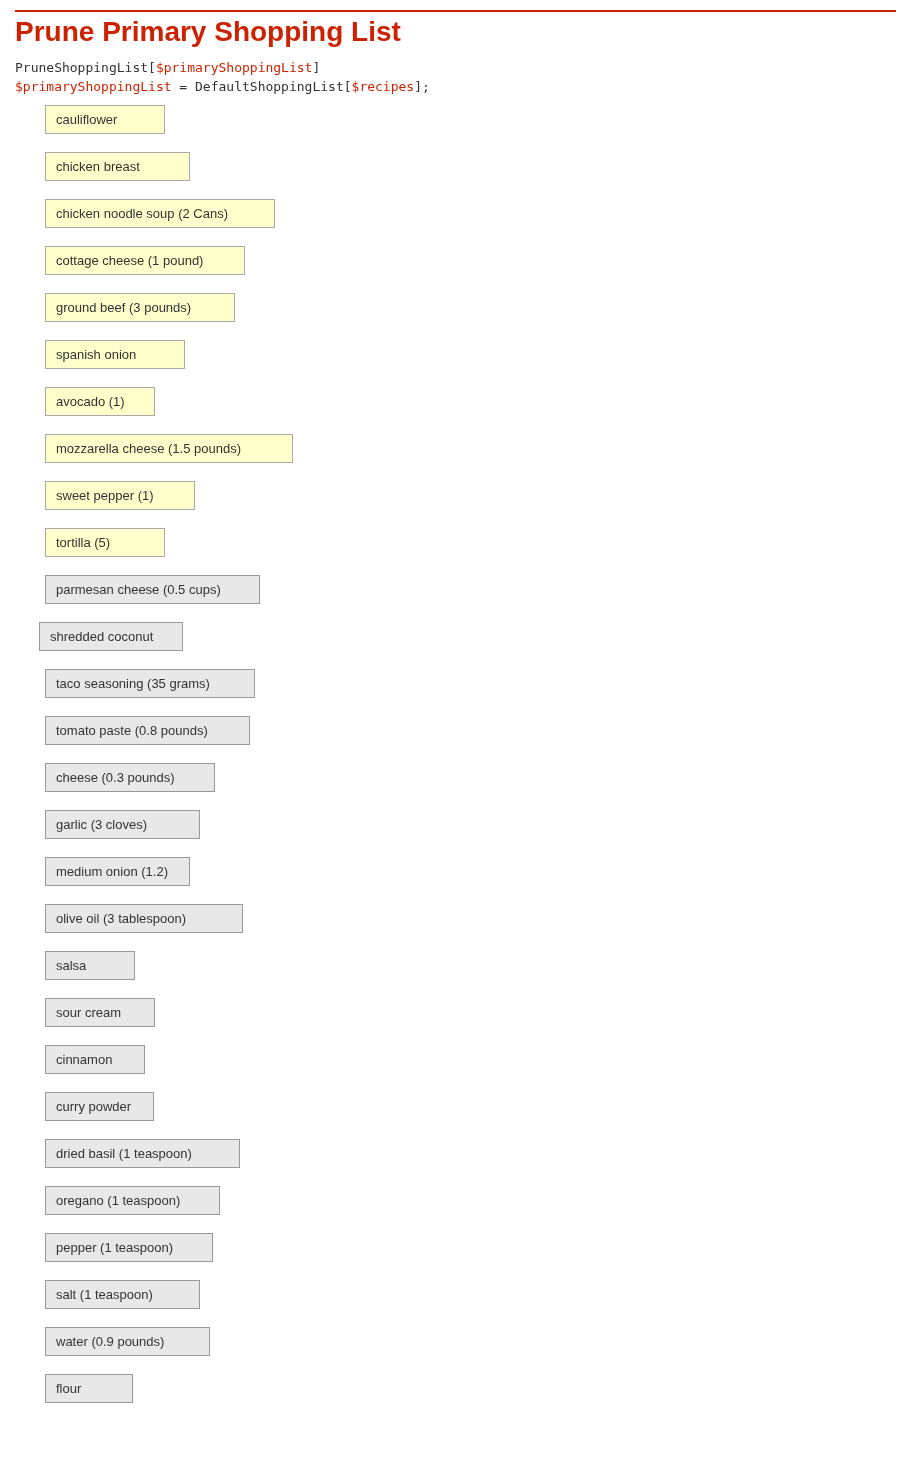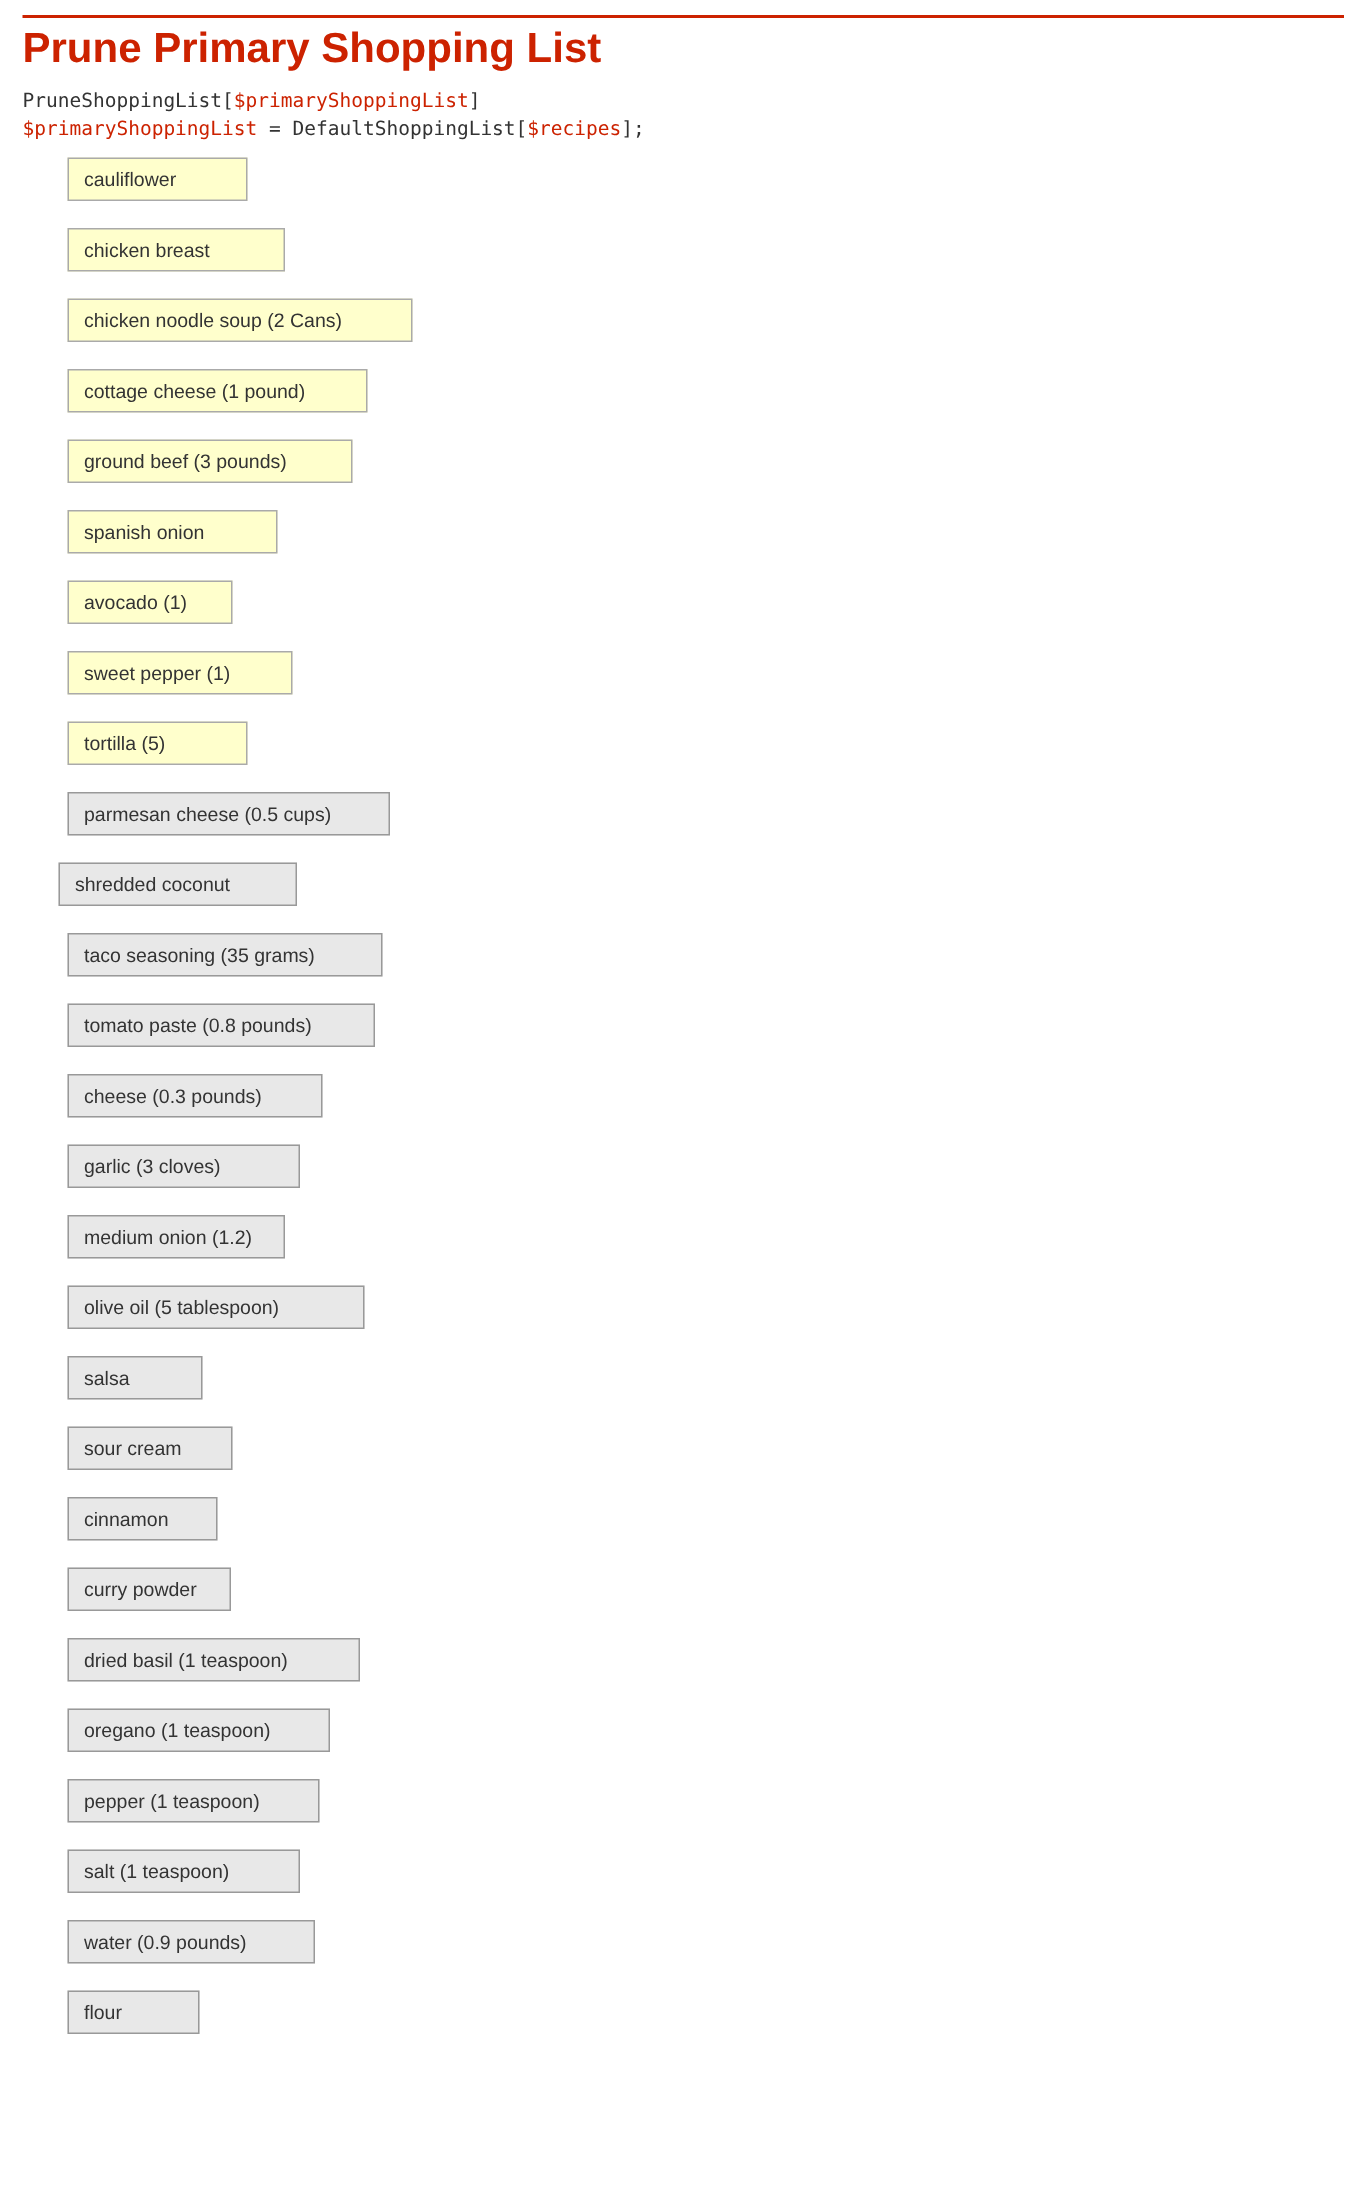--- a/index.html
+++ b/index.html
@@ -64,30 +64,31 @@
 </div>
 
 <div class="items-container" id="items-container">
 <div class="item-box yellow" style="width: 120px;">cauliflower</div>
     <div class="item-box yellow" style="width: 145px;">chicken breast</div>
     <div class="item-box yellow" style="width: 230px;">chicken noodle soup (2 Cans)</div>
     <div class="item-box yellow" style="width: 200px;">cottage cheese (1 pound)</div>
     <div class="item-box yellow" style="width: 190px;">ground beef (3 pounds)</div>
     <div class="item-box yellow" style="width: 140px;">spanish onion</div>
     <div class="item-box yellow" style="width: 110px;">avocado (1)</div>
+    <div class="item-box yellow" style="width: 248px;">mozzarella cheese (1.5 pounds)</div>
     <div class="item-box yellow" style="width: 150px;">sweet pepper (1)</div>
     <div class="item-box yellow" style="width: 120px;">tortilla (5)</div>
     <div class="item-box gray" style="width: 215px;">parmesan cheese (0.5 cups)</div>
-    <div class="item-box gray" style="width: 159px; margin-left: 24px;">shredded coconut</div>
+    <div class="item-box gray" style="width: 144px; margin-left: 24px;">shredded coconut</div>
     <div class="item-box gray" style="width: 210px;">taco seasoning (35 grams)</div>
     <div class="item-box gray" style="width: 205px;">tomato paste (0.8 pounds)</div>
     <div class="item-box gray" style="width: 170px;">cheese (0.3 pounds)</div>
     <div class="item-box gray" style="width: 155px;">garlic (3 cloves)</div>
     <div class="item-box gray" style="width: 145px;">medium onion (1.2)</div>
-    <div class="item-box gray" style="width: 198px;">olive oil (5 tablespoon)</div>
+    <div class="item-box gray" style="width: 198px;">olive oil (3 tablespoon)</div>
     <div class="item-box gray" style="width: 90px;">salsa</div>
     <div class="item-box gray" style="width: 110px;">sour cream</div>
     <div class="item-box gray" style="width: 100px;">cinnamon</div>
     <div class="item-box gray" style="width: 109px;">curry powder</div>
     <div class="item-box gray" style="width: 195px;">dried basil (1 teaspoon)</div>
     <div class="item-box gray" style="width: 175px;">oregano (1 teaspoon)</div>
     <div class="item-box gray" style="width: 168px;">pepper (1 teaspoon)</div>
     <div class="item-box gray" style="width: 155px;">salt (1 teaspoon)</div>
     <div class="item-box gray" style="width: 165px;">water (0.9 pounds)</div>
     <div class="item-box gray" style="width: 88px;">flour</div>

